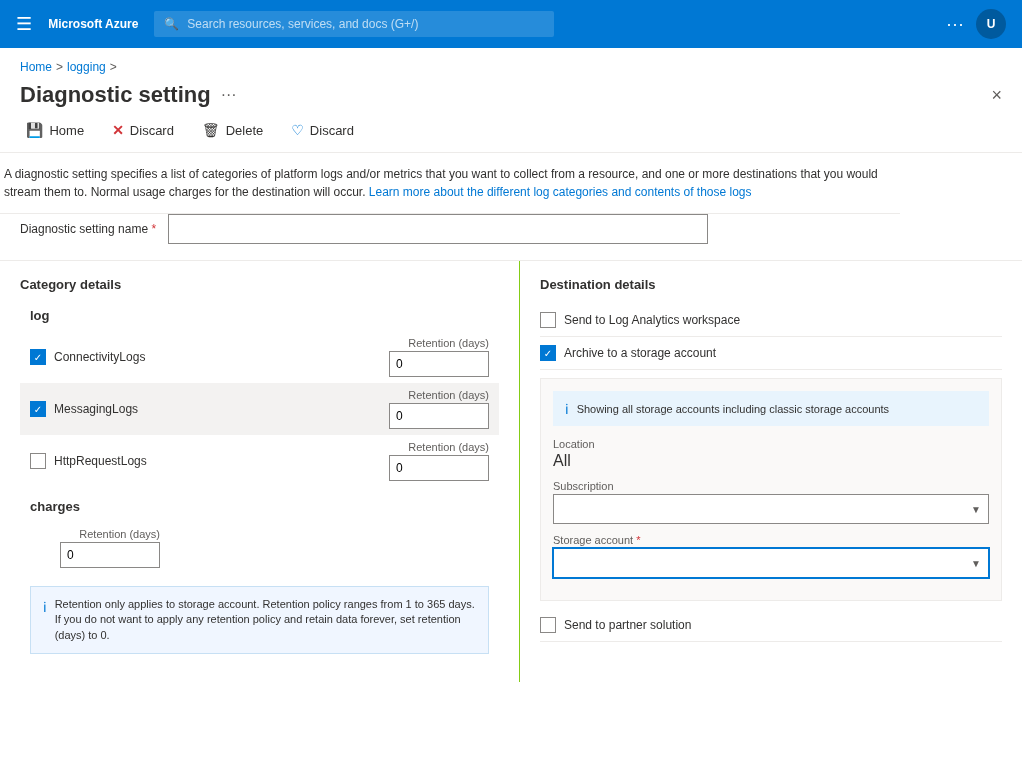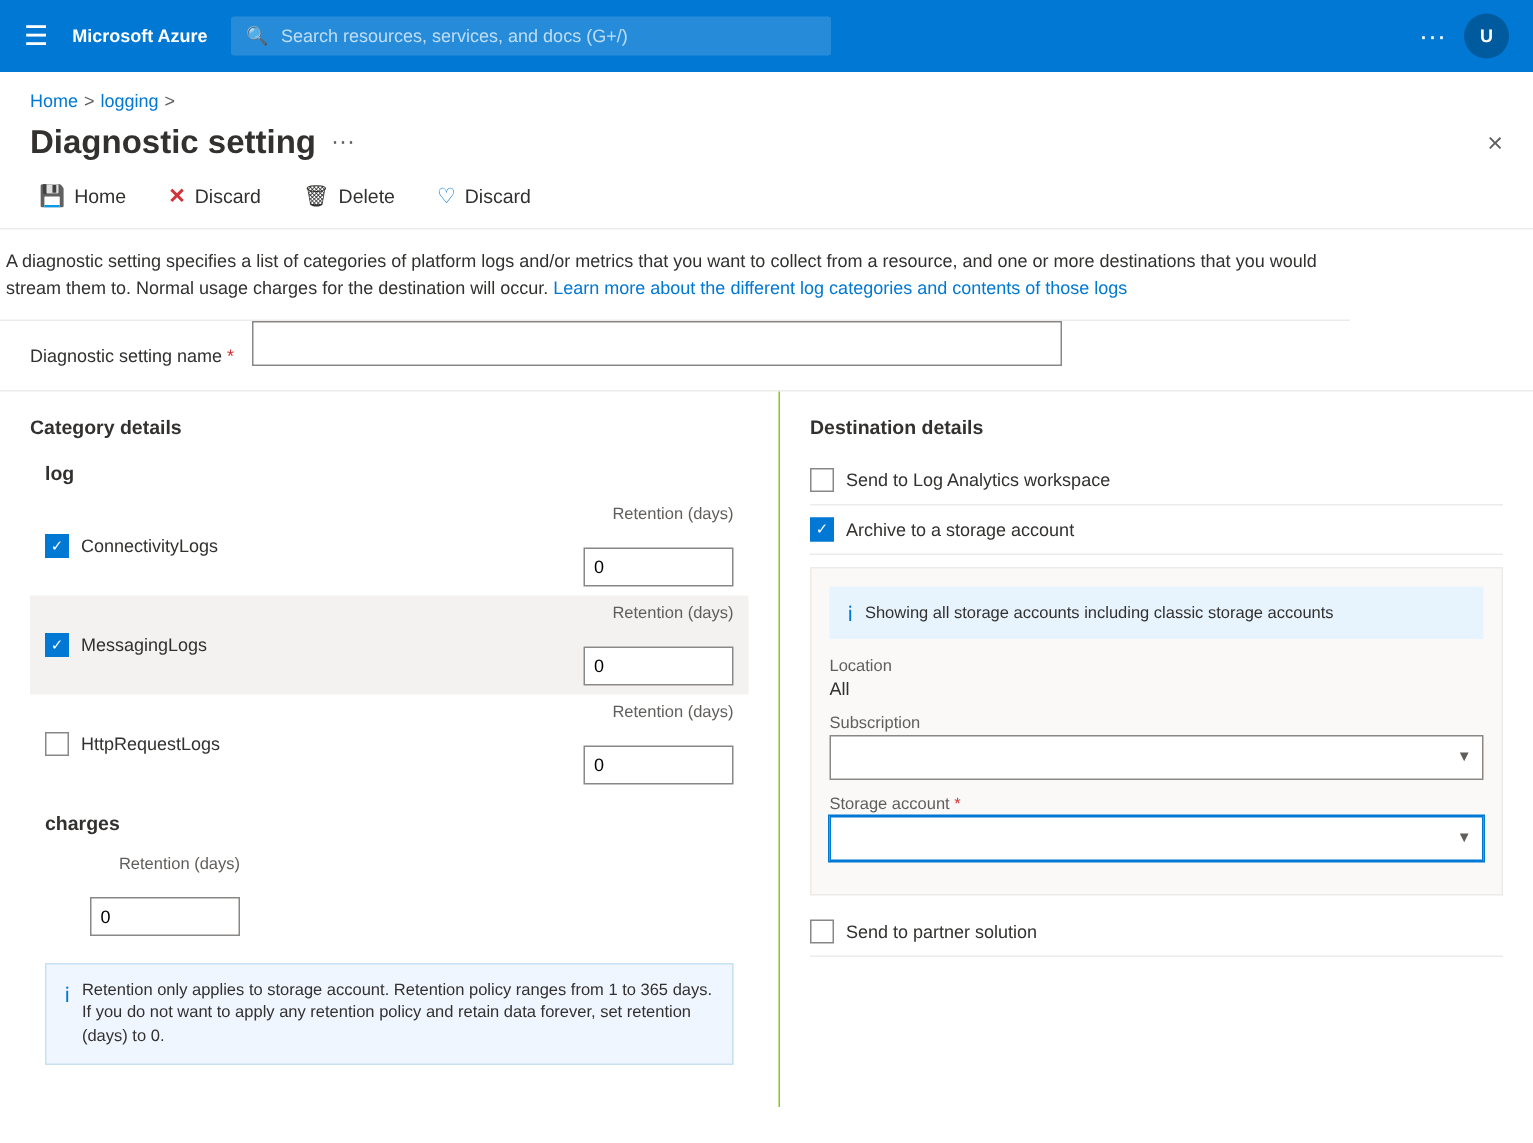--- a/index.html
+++ b/index.html
@@ -118,21 +118,21 @@
       display: flex;
       padding: 0 20px;
       gap: 0;
     }
     .left-panel { flex: 0 0 500px; padding: 16px 20px 16px 0; border-right: 1px solid #84cc16; }
     .right-panel { flex: 1; padding: 16px 0 16px 20px; }
 
     
     .setting-name-row {
       display: flex;
-      align-items: flex-end;
+      align-items: center;
       gap: 12px;
       padding: 0 20px 16px;
       border-bottom: 1px solid #edebe9;
     }
     .setting-name-label { font-size: 12px; color: #323130; white-space: nowrap; }
     .setting-name-input {
       flex: 1;
       max-width: 540px;
       height: 30px;
       border: 1px solid #8a8886;
@@ -159,21 +159,21 @@
     .checkbox-container { display: flex; align-items: center; gap: 8px; flex: 1; }
     .checkbox {
       width: 16px; height: 16px;
       border: 1px solid #8a8886;
       cursor: pointer;
       display: flex; align-items: center; justify-content: center;
       flex-shrink: 0;
     }
     .checkbox.checked { background: #0078d4; border-color: #0078d4; color: white; font-size: 10px; }
     .category-label { font-size: 12px; color: #323130; }
-    .retention-group { display: flex; flex-direction: column; align-items: flex-end; gap: 16px; min-width: 130px; }
+    .retention-group { display: flex; flex-direction: column; align-items: flex-end; gap: 2px; min-width: 130px; }
     .retention-label { font-size: 11px; color: #605e5c; }
     .retention-input {
       width: 100px; height: 26px;
       border: 1px solid #8a8886;
       padding: 0 6px;
       font-size: 12px;
       text-align: left;
       outline: none;
     }
 
@@ -214,21 +214,21 @@
       display: flex;
       align-items: center;
       gap: 8px;
       font-size: 11px;
       color: #323130;
       margin-bottom: 12px;
     }
 
     .field-group { margin-bottom: 10px; }
     .field-label { font-size: 11px; color: #605e5c; margin-bottom: 2px; }
-    .field-value { font-size: 12px; color: #323130; }
+    .field-value { font-size: 16px; color: #323130; }
 
     .select-container { position: relative; }
     .select-box {
       width: 100%;
       height: 30px;
       border: 1px solid #8a8886;
       padding: 0 30px 0 8px;
       font-size: 12px;
       appearance: none;
       background: white;

